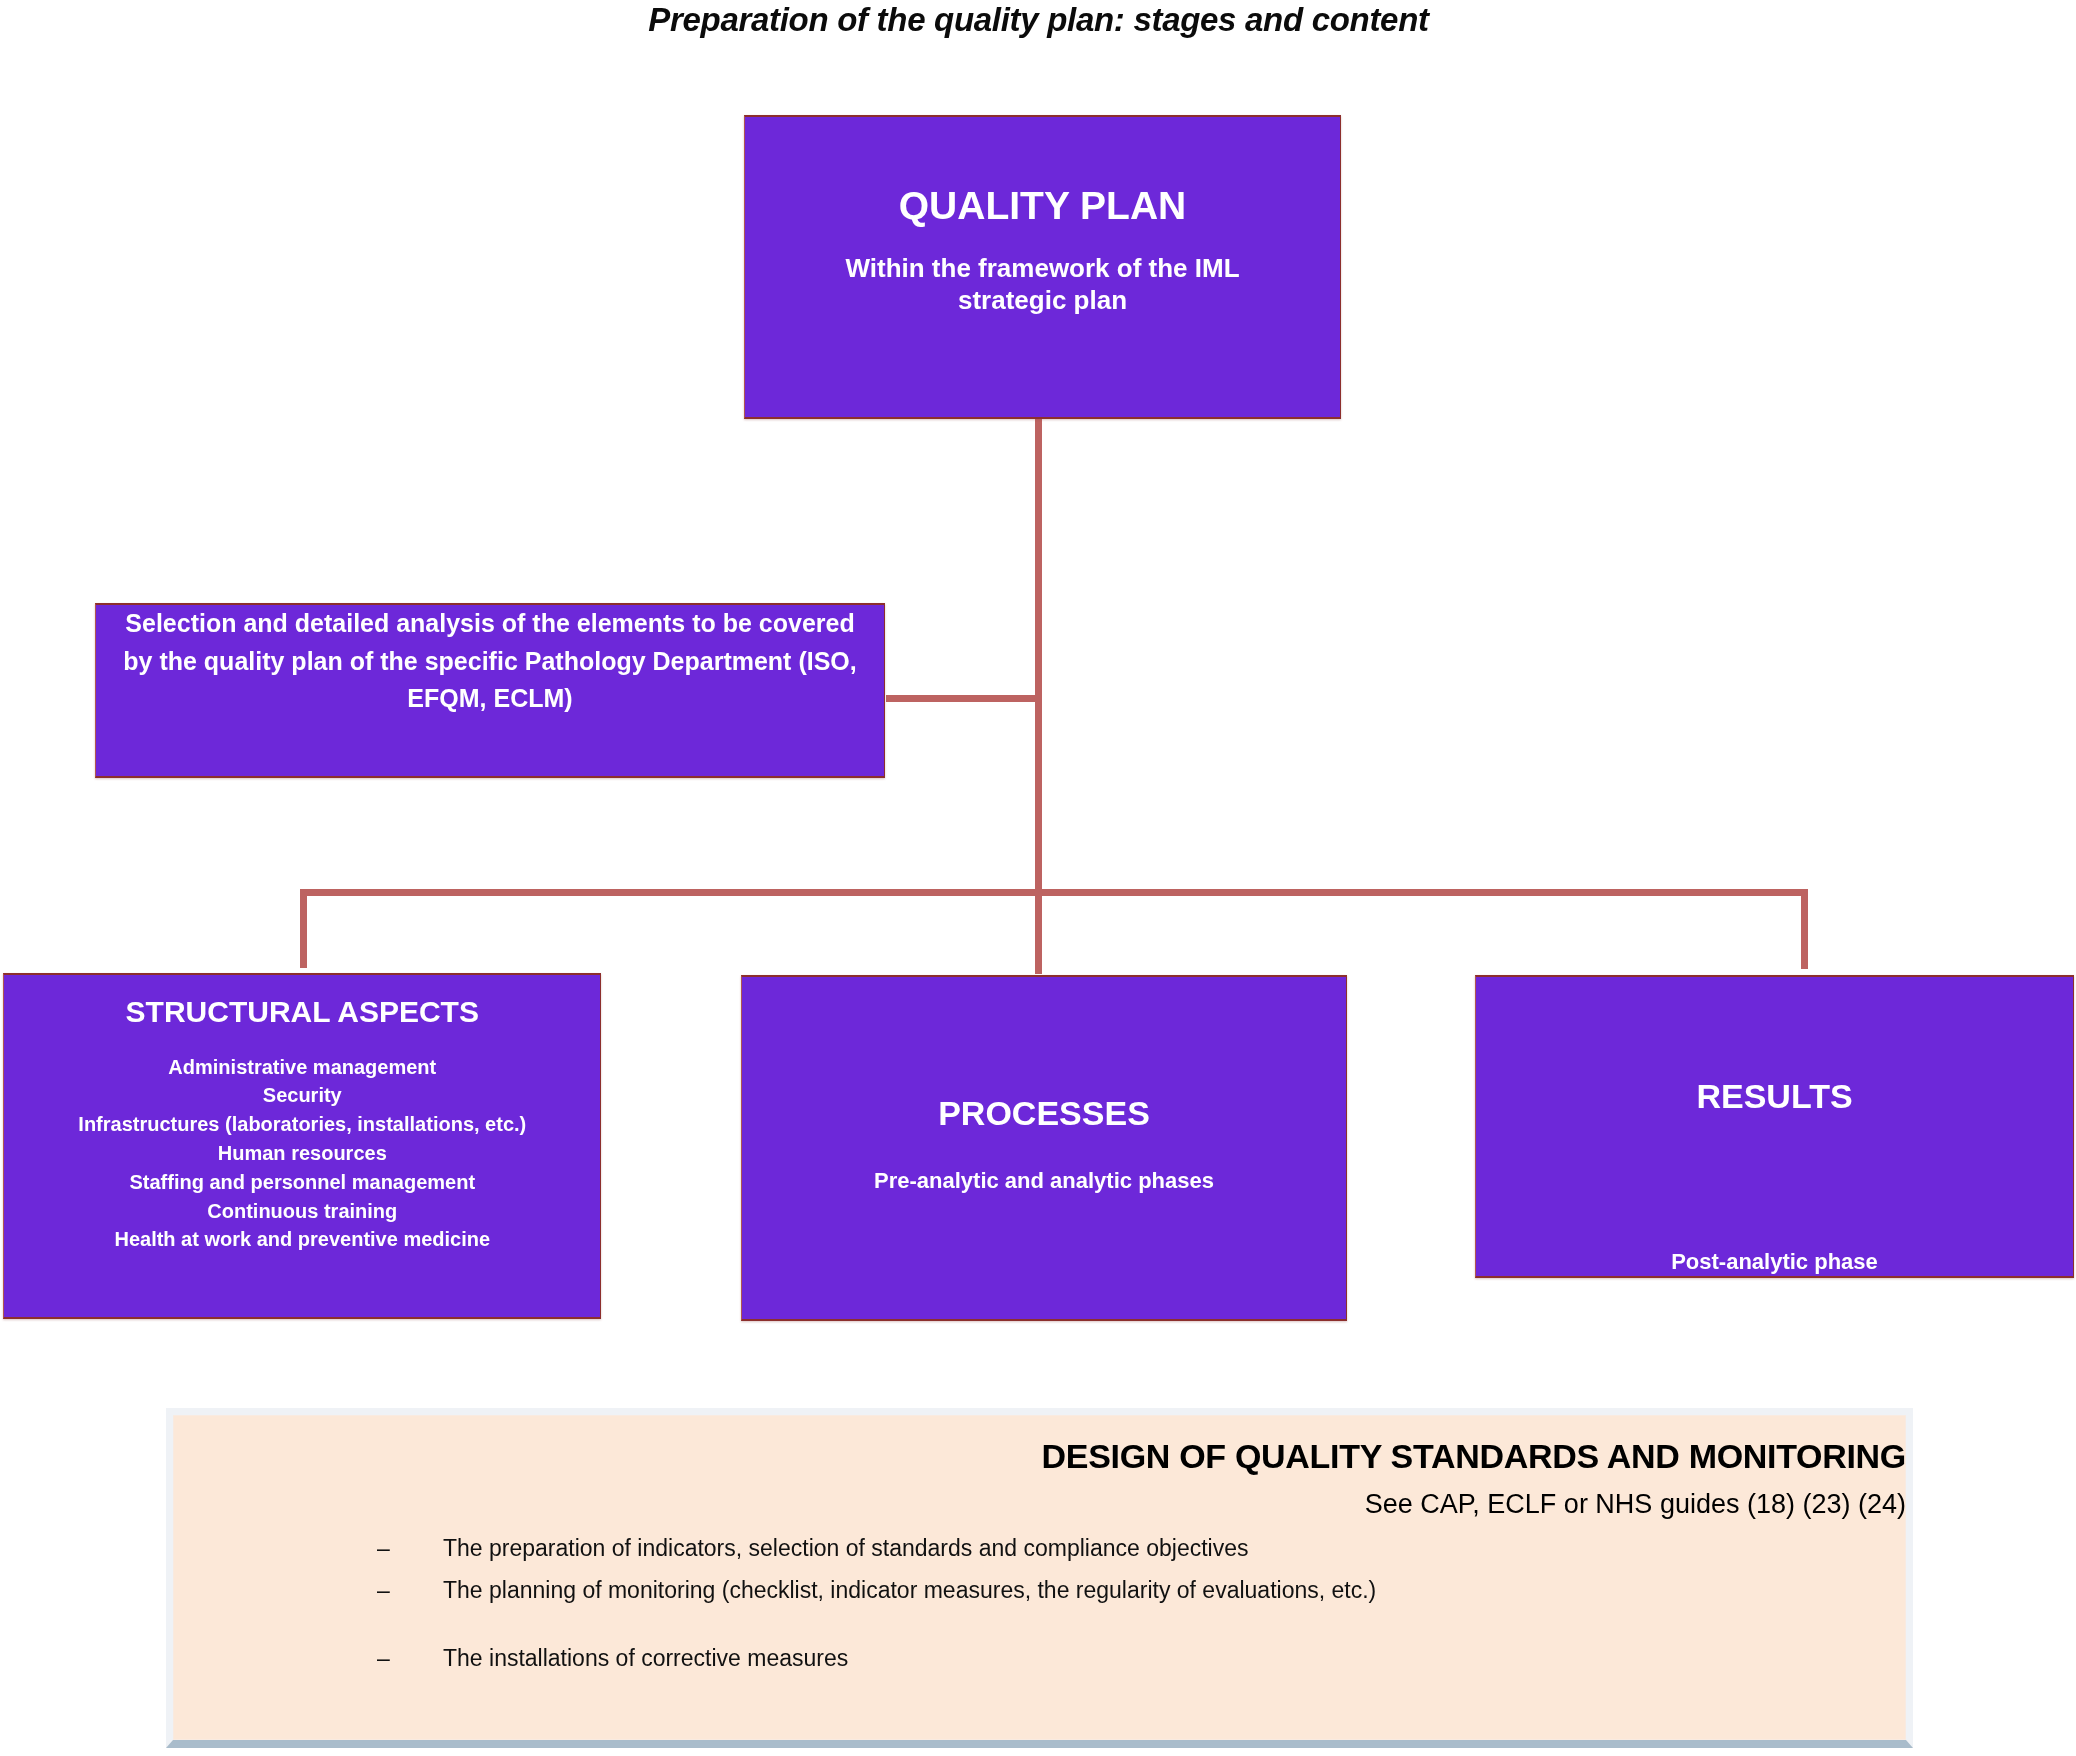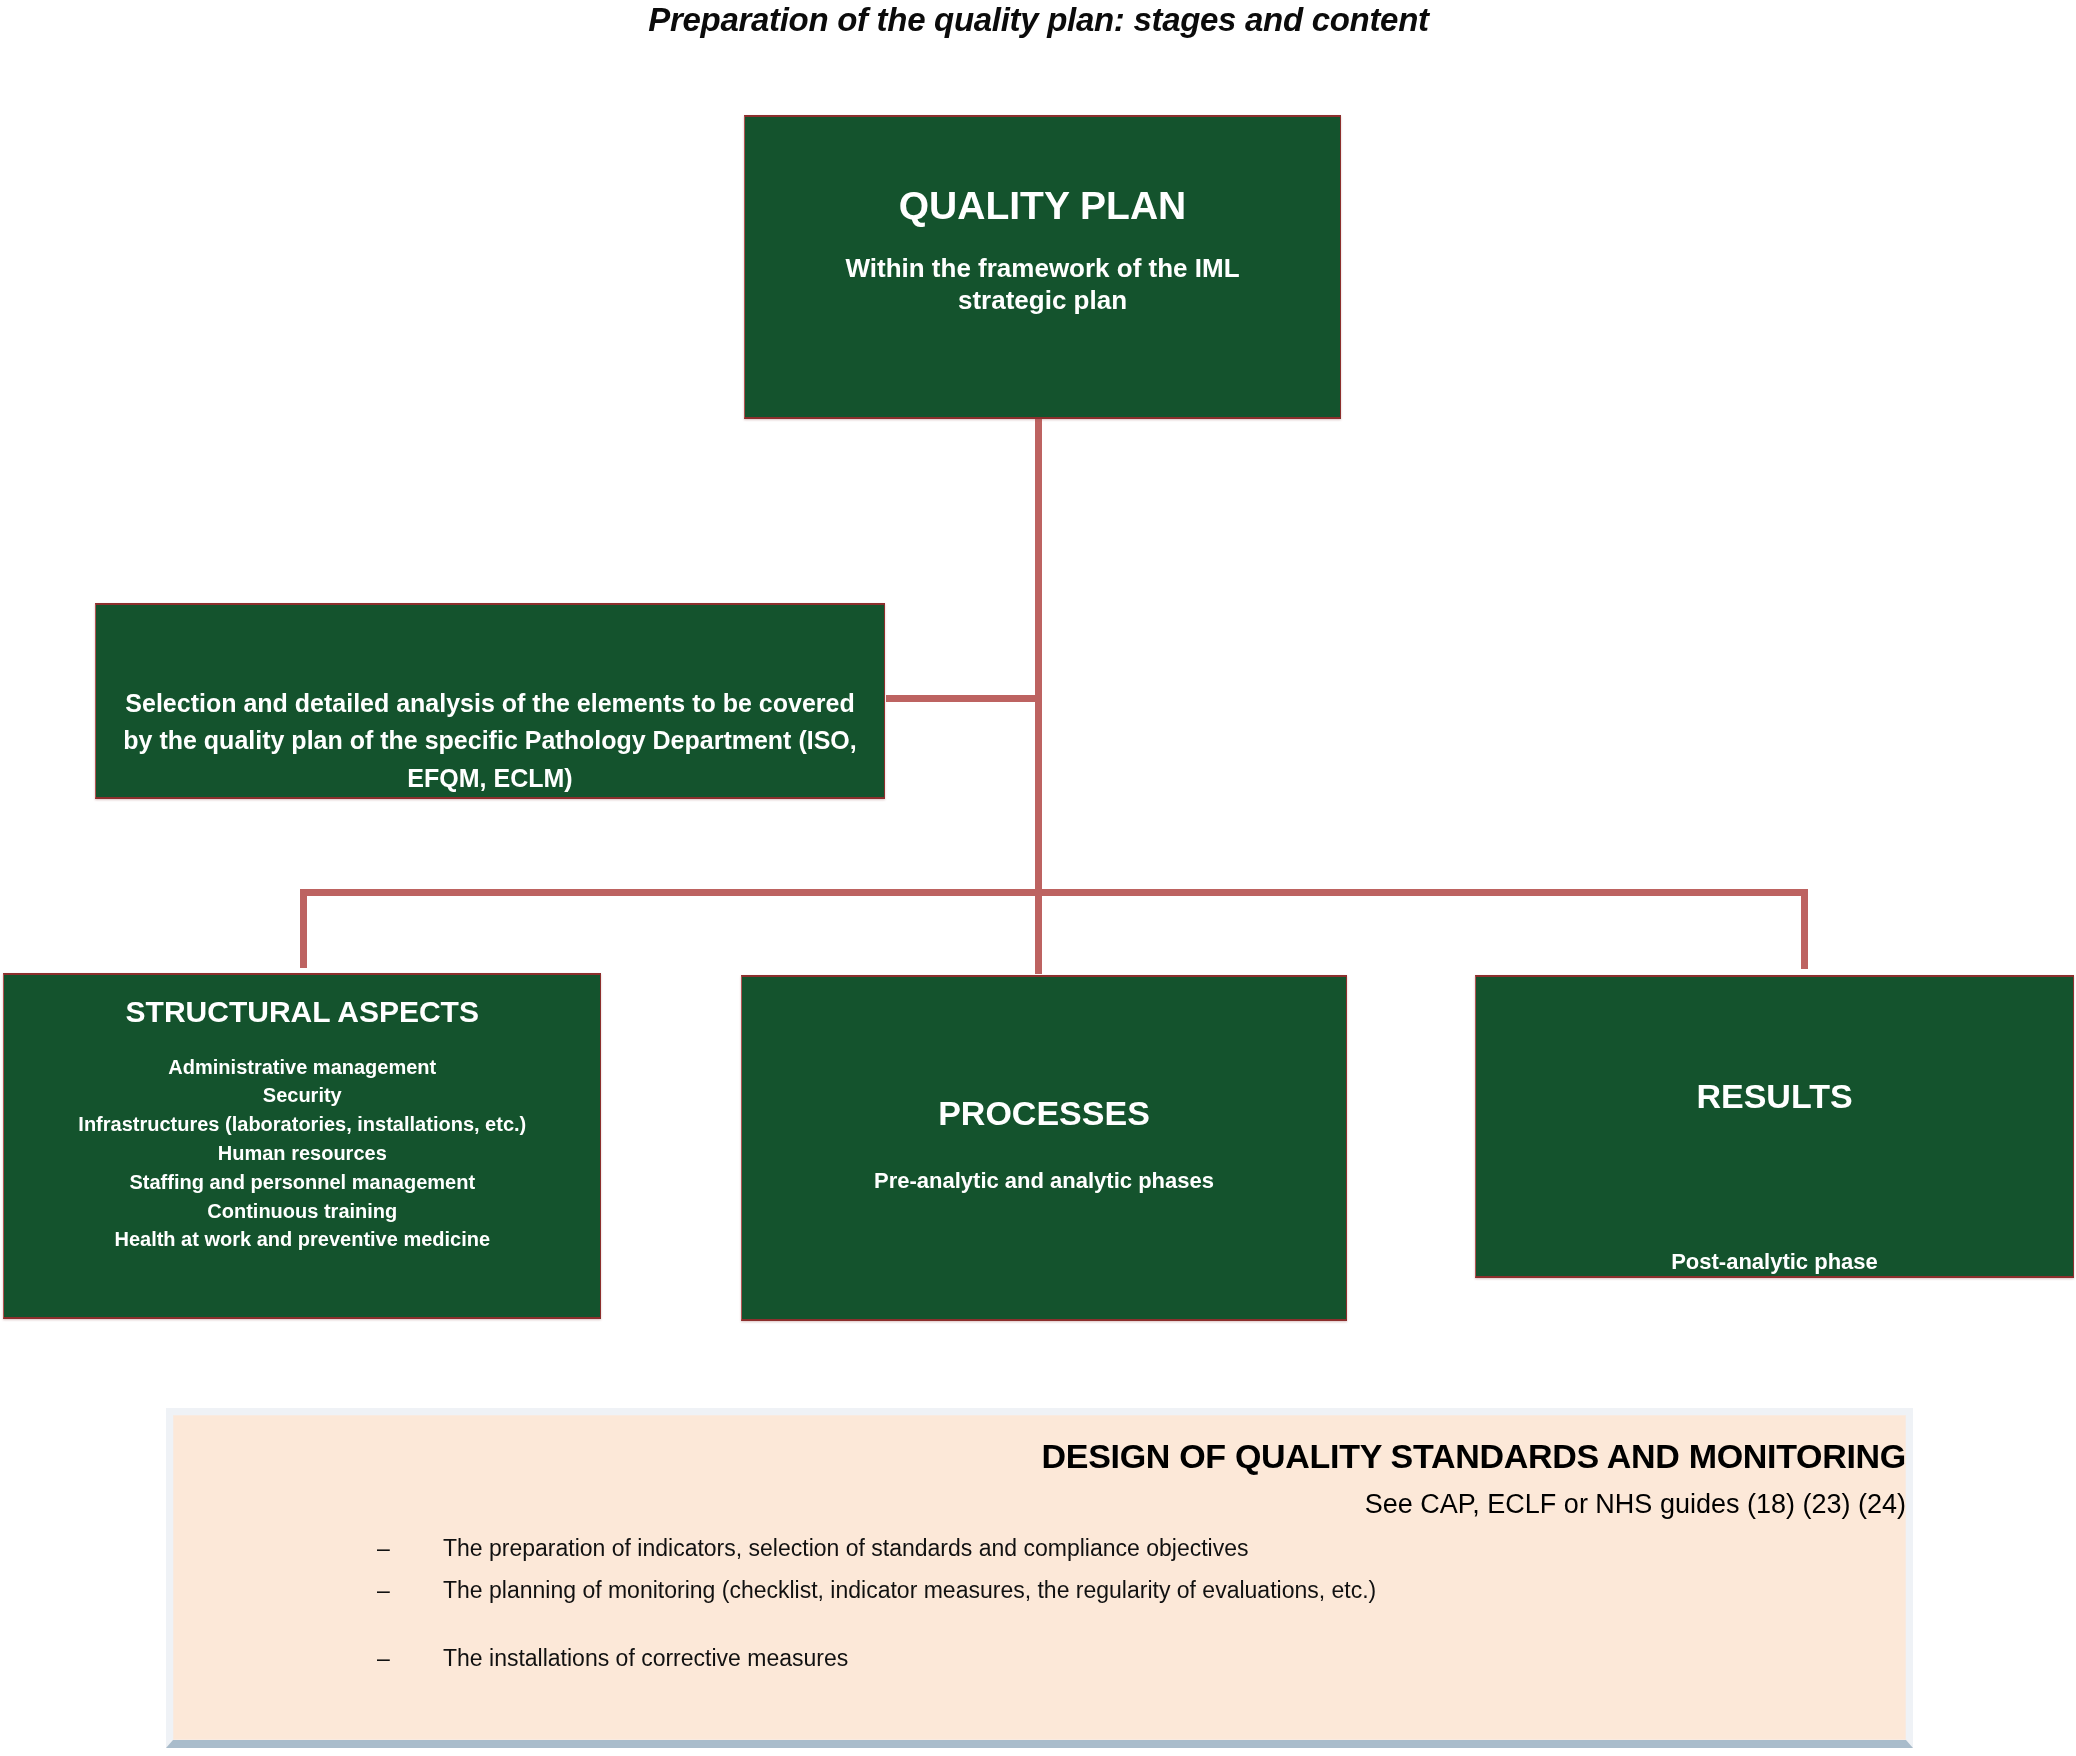--- a/index.html
+++ b/index.html
@@ -27,21 +27,21 @@
     font-weight: bold;
     font-style: italic;
     color: #0b0b0b;
     letter-spacing: -0.3px;
     white-space: nowrap;
   }
 
   
   .node {
     position: absolute;
-    background: #14532d;
+    background: #6d28d9;
     box-sizing: border-box;
     border-top: 2px solid #8c2f2d;
     border-left: 1.3px solid #b05452;
     border-right: 1.3px solid #8c2f2d;
     border-bottom: 2.6px solid #8c2f2d;
     box-shadow: 0 1.3px 2px rgba(150,80,80,0.33);
     color: #ffffff;
     text-align: center;
     display: flex;
     flex-direction: column;
@@ -73,22 +73,22 @@
     font-size: 26px;
     margin-top: 26px;
     width: 435px;
   }
 
   
   #node-selection {
     left: 95px;
     top: 603px;
     width: 790px;
-    height: 196px;
-    justify-content: flex-end;
+    height: 175px;
+    justify-content: flex-start;
   }
   #node-selection .node-sub {
     font-size: 25px;
     line-height: 1.5;
     width: 738px;
   }
 
   
   #node-structural {
     left: 3.3px;

